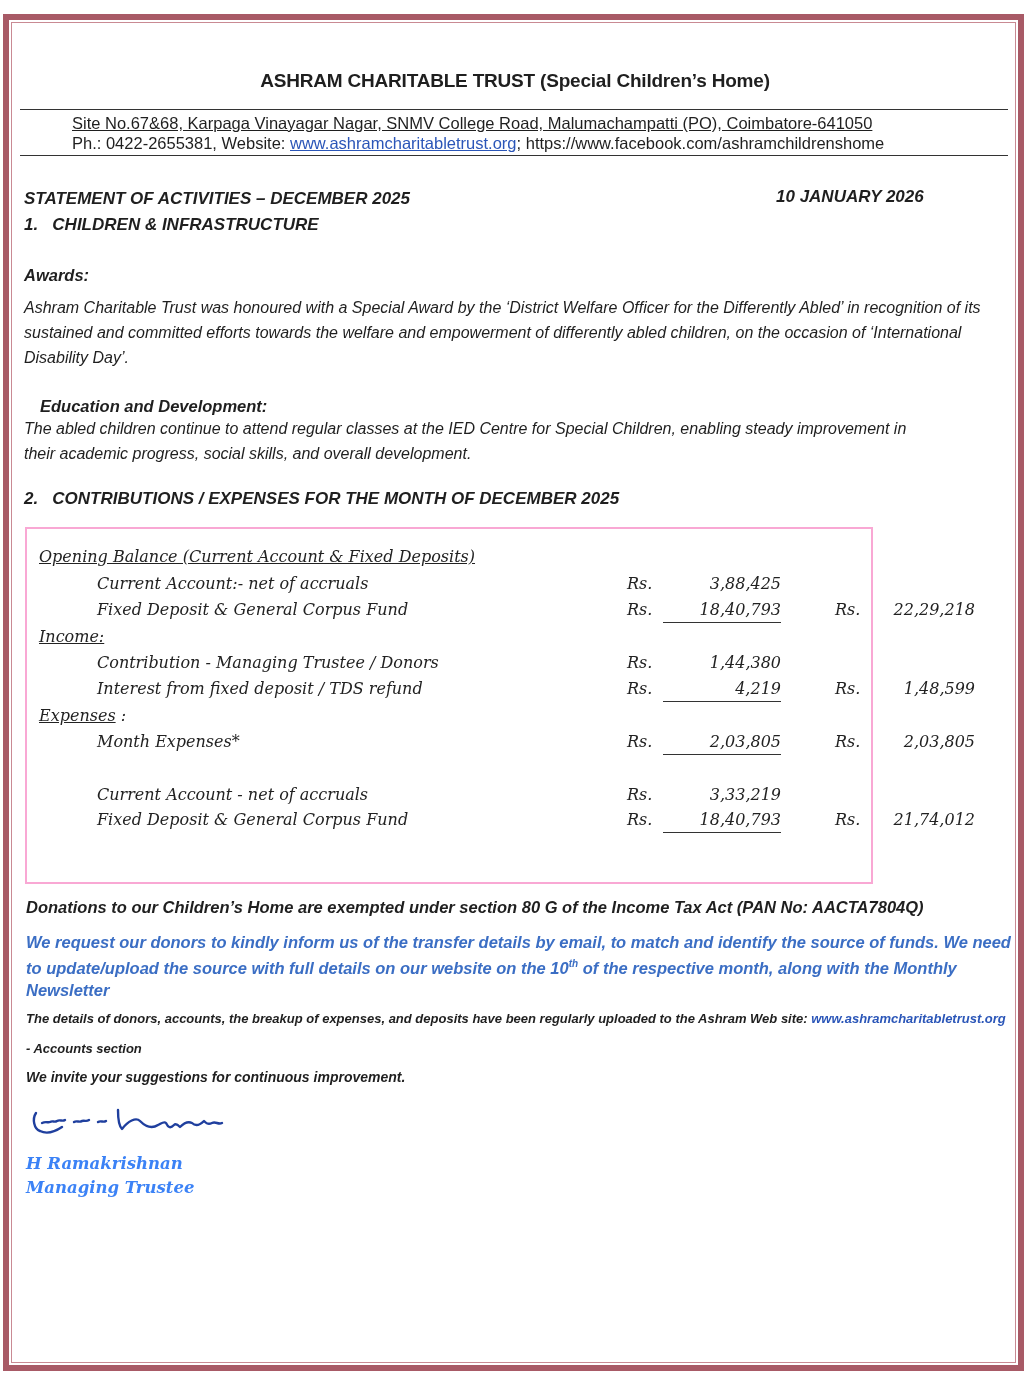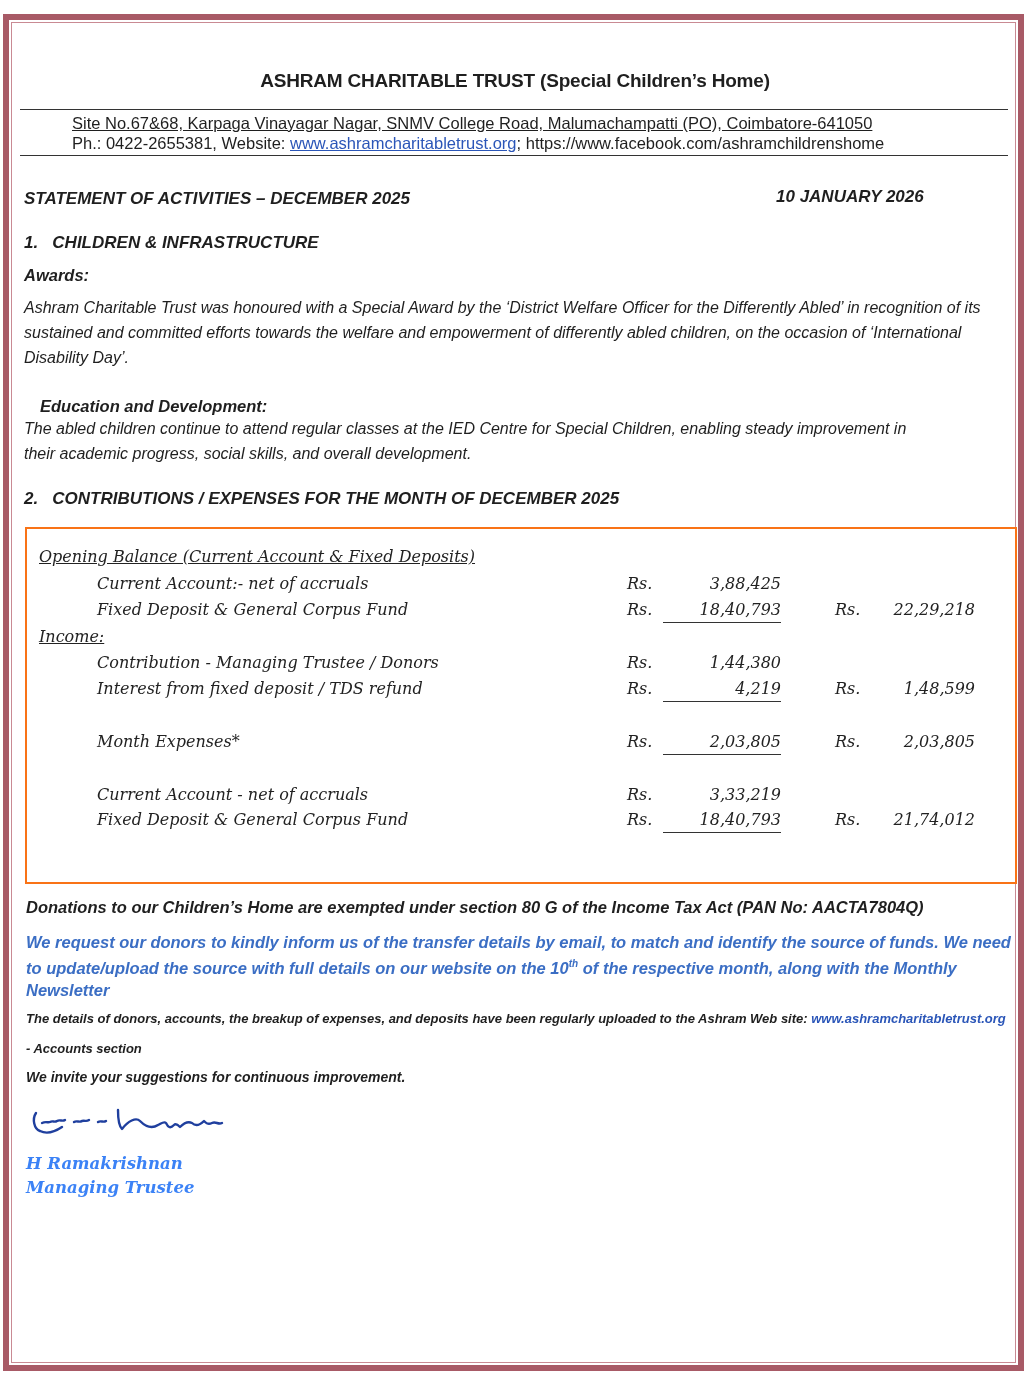--- a/index.html
+++ b/index.html
@@ -8,21 +8,21 @@
   .frame-inner { position:absolute; left:11px; top:22px; width:1005px; height:1341px; border:1px solid #c98a93; box-sizing:border-box; }
   .abs { position:absolute; }
   .title { left:0; width:1030px; top:70px; text-align:center; font-weight:bold; font-size:19px; letter-spacing:-0.2px; }
   .hr { left:20px; width:988px; height:0; border-top:1.5px solid #333; }
   .addr { left:72px; font-size:16.5px; line-height:20px; }
   .addr u { text-decoration:underline; }
   .link { color:#2b56b8; text-decoration:underline; }
   .bi { font-weight:bold; font-style:italic; }
   .body-text { font-size:16px; line-height:25px; font-style:italic; left:24px; width:980px; }
   .sec { font-size:17px; font-weight:bold; font-style:italic; }
-  .box { position:absolute; left:25px; top:527px; width:992px; height:357px; border:2px solid #f97316; box-sizing:border-box; }
+  .box { position:absolute; left:25px; top:527px; width:848px; height:357px; border:2px solid #f9a8d4; box-sizing:border-box; }
   .fin { font-family:"DejaVu Serif", serif; font-style:italic; font-size:16px; color:#222; }
   .row { position:absolute; left:0; width:100%; height:26px; }
   .row .lbl { position:absolute; }
   .row .rs1 { position:absolute; left:600px; }
   .row .amt1 { position:absolute; left:636px; width:118px; text-align:right; }
   .row .rs2 { position:absolute; left:808px; }
   .row .amt2 { position:absolute; left:840px; width:108px; text-align:right; }
   .uline { position:absolute; left:636px; width:118px; border-top:1.5px solid #333; }
   .hdr { text-decoration:underline; }
   .note { position:absolute; left:14px; top:322px; font-family:"DejaVu Serif", serif; font-weight:bold; font-style:italic; font-size:16px; }
@@ -38,21 +38,21 @@
 
 <div class="abs title">ASHRAM CHARITABLE TRUST (Special Children’s Home)</div>
 <div class="abs hr" style="top:109px;"></div>
 <div class="abs addr" style="top:113px;"><u>Site No.67&amp;68, Karpaga Vinayagar Nagar, SNMV College Road, Malumachampatti (PO), Coimbatore-641050</u></div>
 <div class="abs addr" style="top:133px;"><span>Ph.: 0422-2655381, Website: </span><span class="link">www.ashramcharitabletrust.org</span><span>; https://www.facebook.com/ashramchildrenshome</span></div>
 <div class="abs hr" style="top:155px;"></div>
 
 <div class="abs sec" style="left:24px; top:189px;">STATEMENT OF ACTIVITIES – DECEMBER 2025</div>
 <div class="abs sec" style="left:776px; top:187px;">10 JANUARY 2026</div>
 
-<div class="abs sec" style="left:24px; top:233px;">1.&nbsp;&nbsp;&nbsp;CHILDREN &amp; INFRASTRUCTURE</div>
+<div class="abs sec" style="left:24px; top:215px;">1.&nbsp;&nbsp;&nbsp;CHILDREN &amp; INFRASTRUCTURE</div>
 <div class="abs sec" style="left:24px; top:266px; font-size:16.5px;">Awards:</div>
 <div class="abs body-text" style="top:295px;">Ashram Charitable Trust was honoured with a Special Award by the ‘District Welfare Officer for the Differently Abled’ in recognition of its sustained and committed efforts towards the welfare and empowerment of differently abled children, on the occasion of ‘International Disability Day’.</div>
 <div class="abs sec" style="left:24px; top:397px; font-size:16.5px;margin-left:16px;">Education and Development:</div>
 <div class="abs body-text" style="top:416px; width:900px;">The abled children continue to attend regular classes at the IED Centre for Special Children, enabling steady improvement in their academic progress, social skills, and overall development.</div>
 
 <div class="abs sec" style="left:24px; top:489px;">2.&nbsp;&nbsp;&nbsp;CONTRIBUTIONS / EXPENSES FOR THE MONTH OF DECEMBER 2025</div>
 
 <div class="box fin">
   <div class="row" style="top:18px;">
     <span class="lbl hdr" style="left:12px;">Opening Balance (Current Account &amp; Fixed Deposits)</span>
@@ -81,20 +81,23 @@
   </div>
   <div class="row" style="top:150px;">
     <span class="lbl" style="left:70px;">Interest from fixed deposit / TDS refund</span>
     <span class="rs1">Rs.</span>
     <span class="amt1">4,219</span>
     <span class="rs2">Rs.</span>
     <span class="amt2">1,48,599</span>
   </div>
   <div class="uline" style="top:172px;"></div>
 
+  <div class="row" style="top:177px;">
+    <span class="lbl" style="left:12px;"><span class="hdr">Expenses</span><span> :</span></span>
+  </div>
   <div class="row" style="top:203px;">
     <span class="lbl" style="left:70px;">Month Expenses*</span>
     <span class="rs1">Rs.</span>
     <span class="amt1">2,03,805</span>
     <span class="rs2">Rs.</span>
     <span class="amt2">2,03,805</span>
   </div>
   <div class="uline" style="top:225px;"></div>
 
   <div class="row" style="top:256px;">

